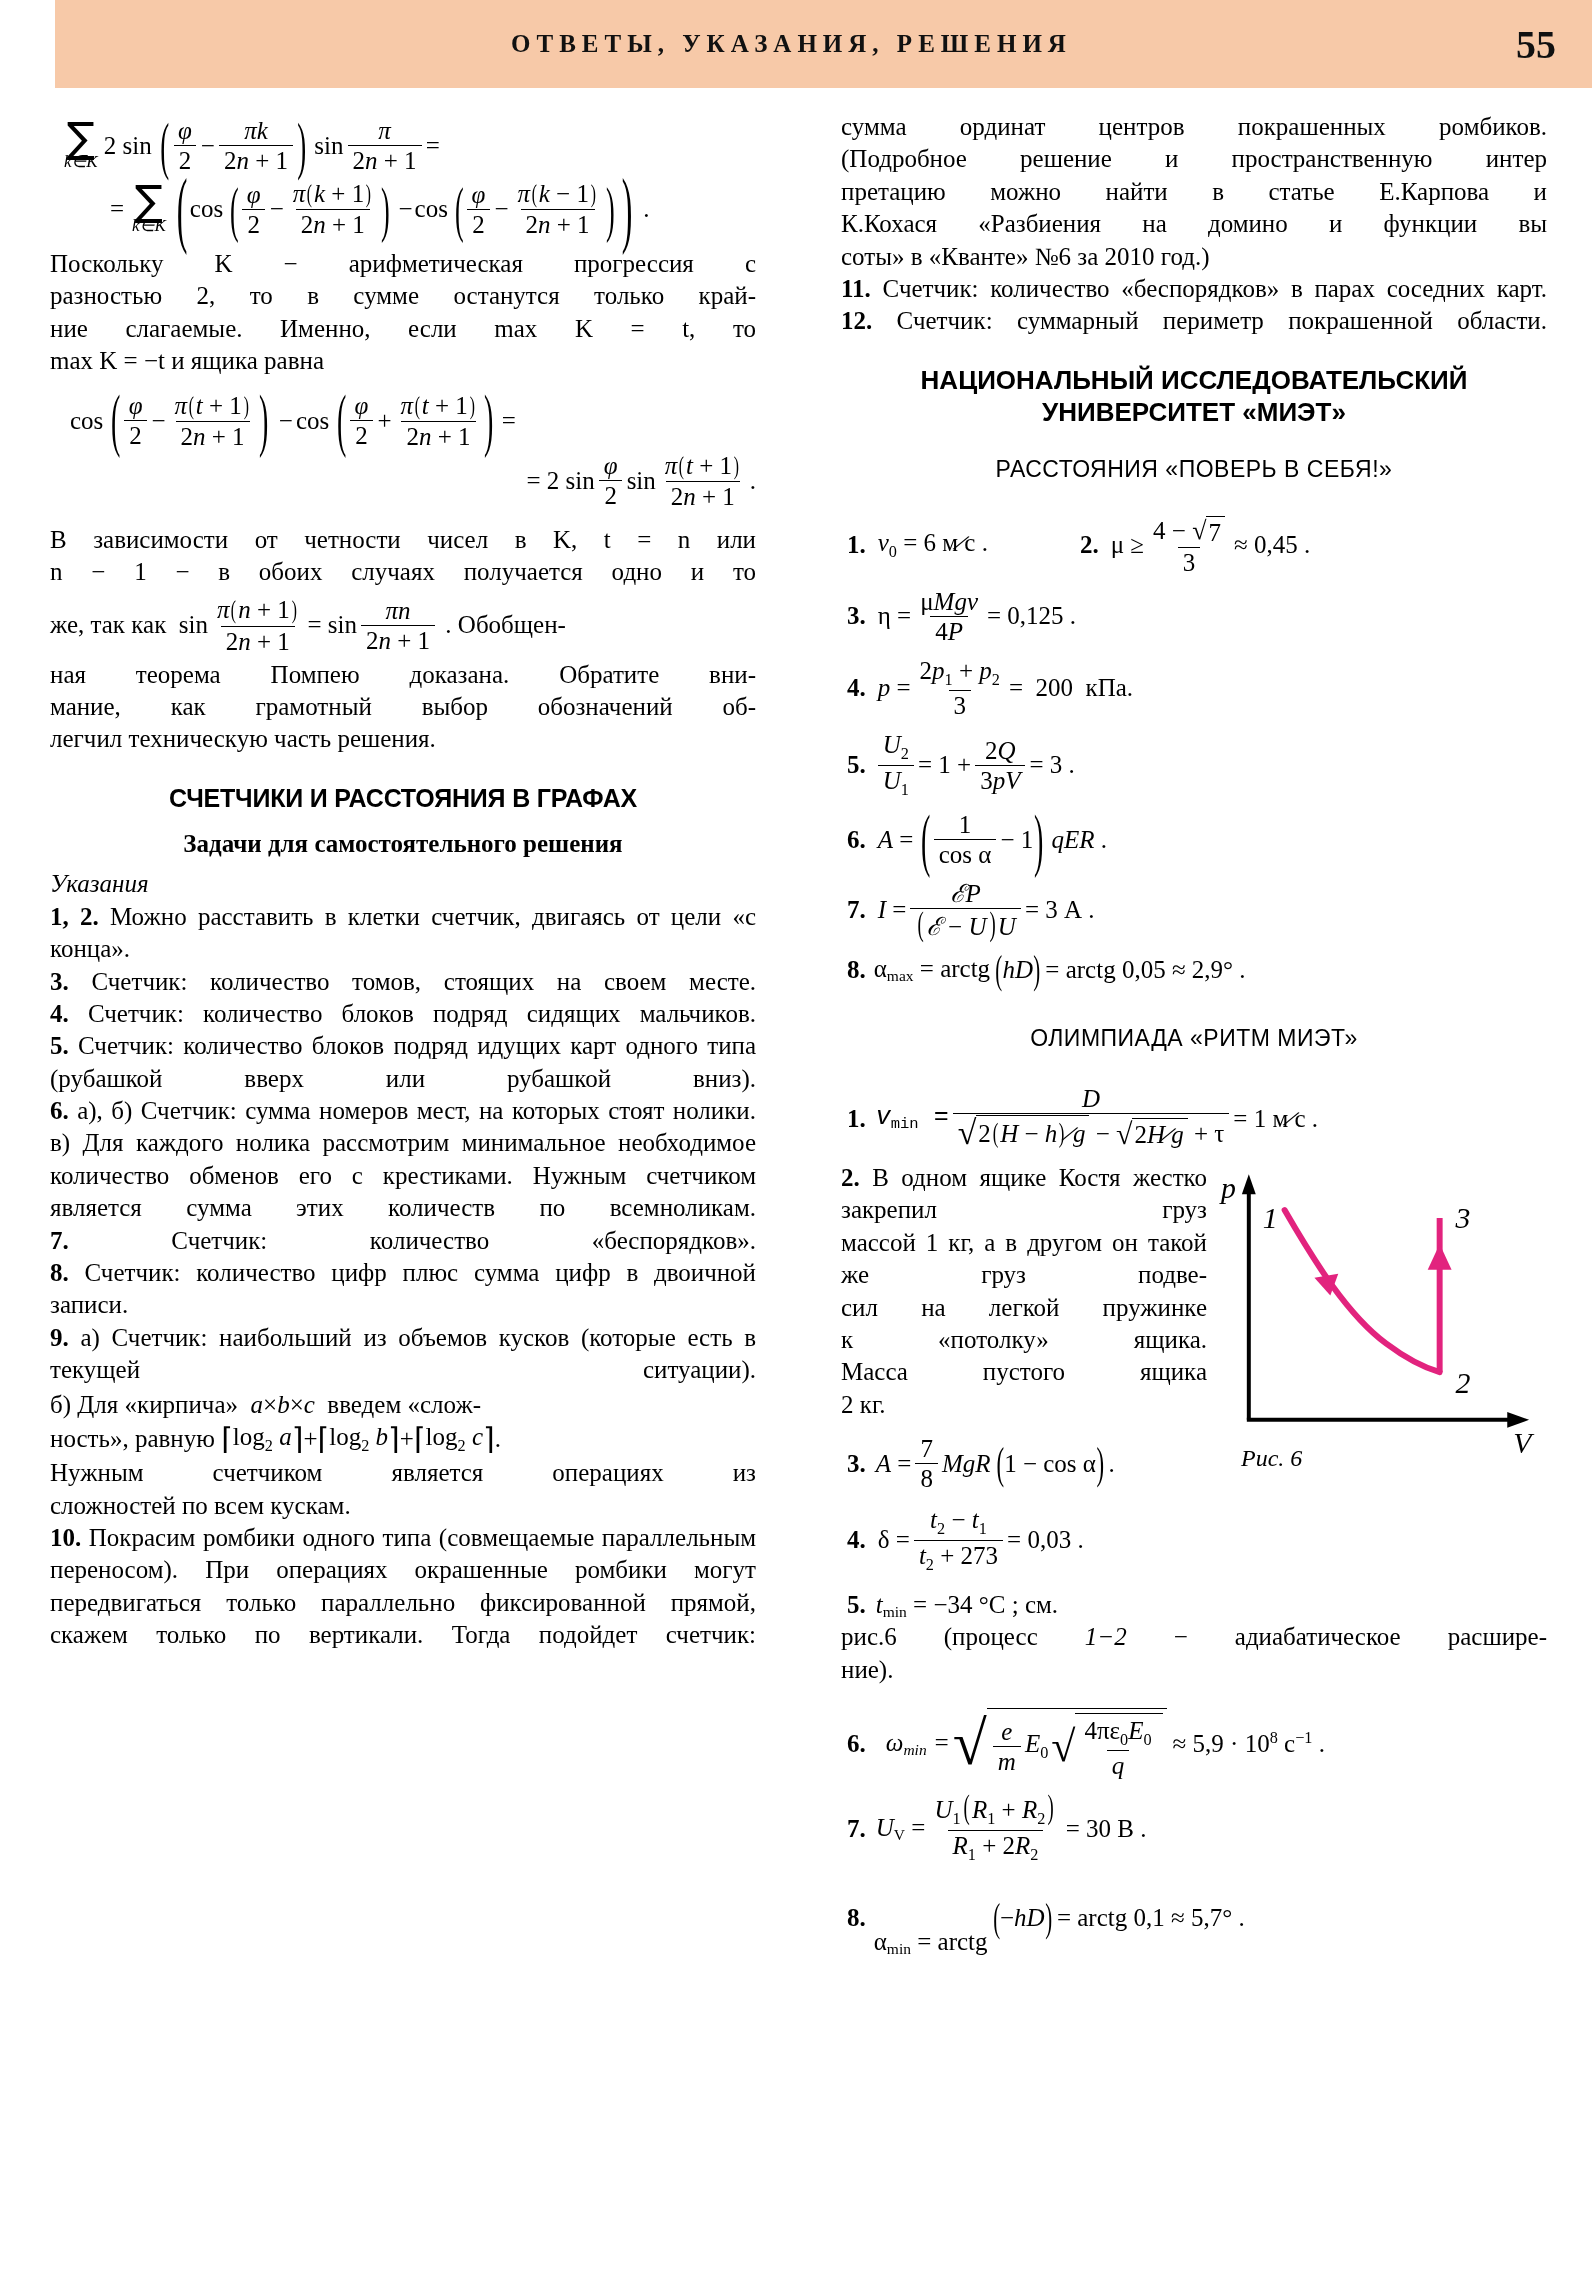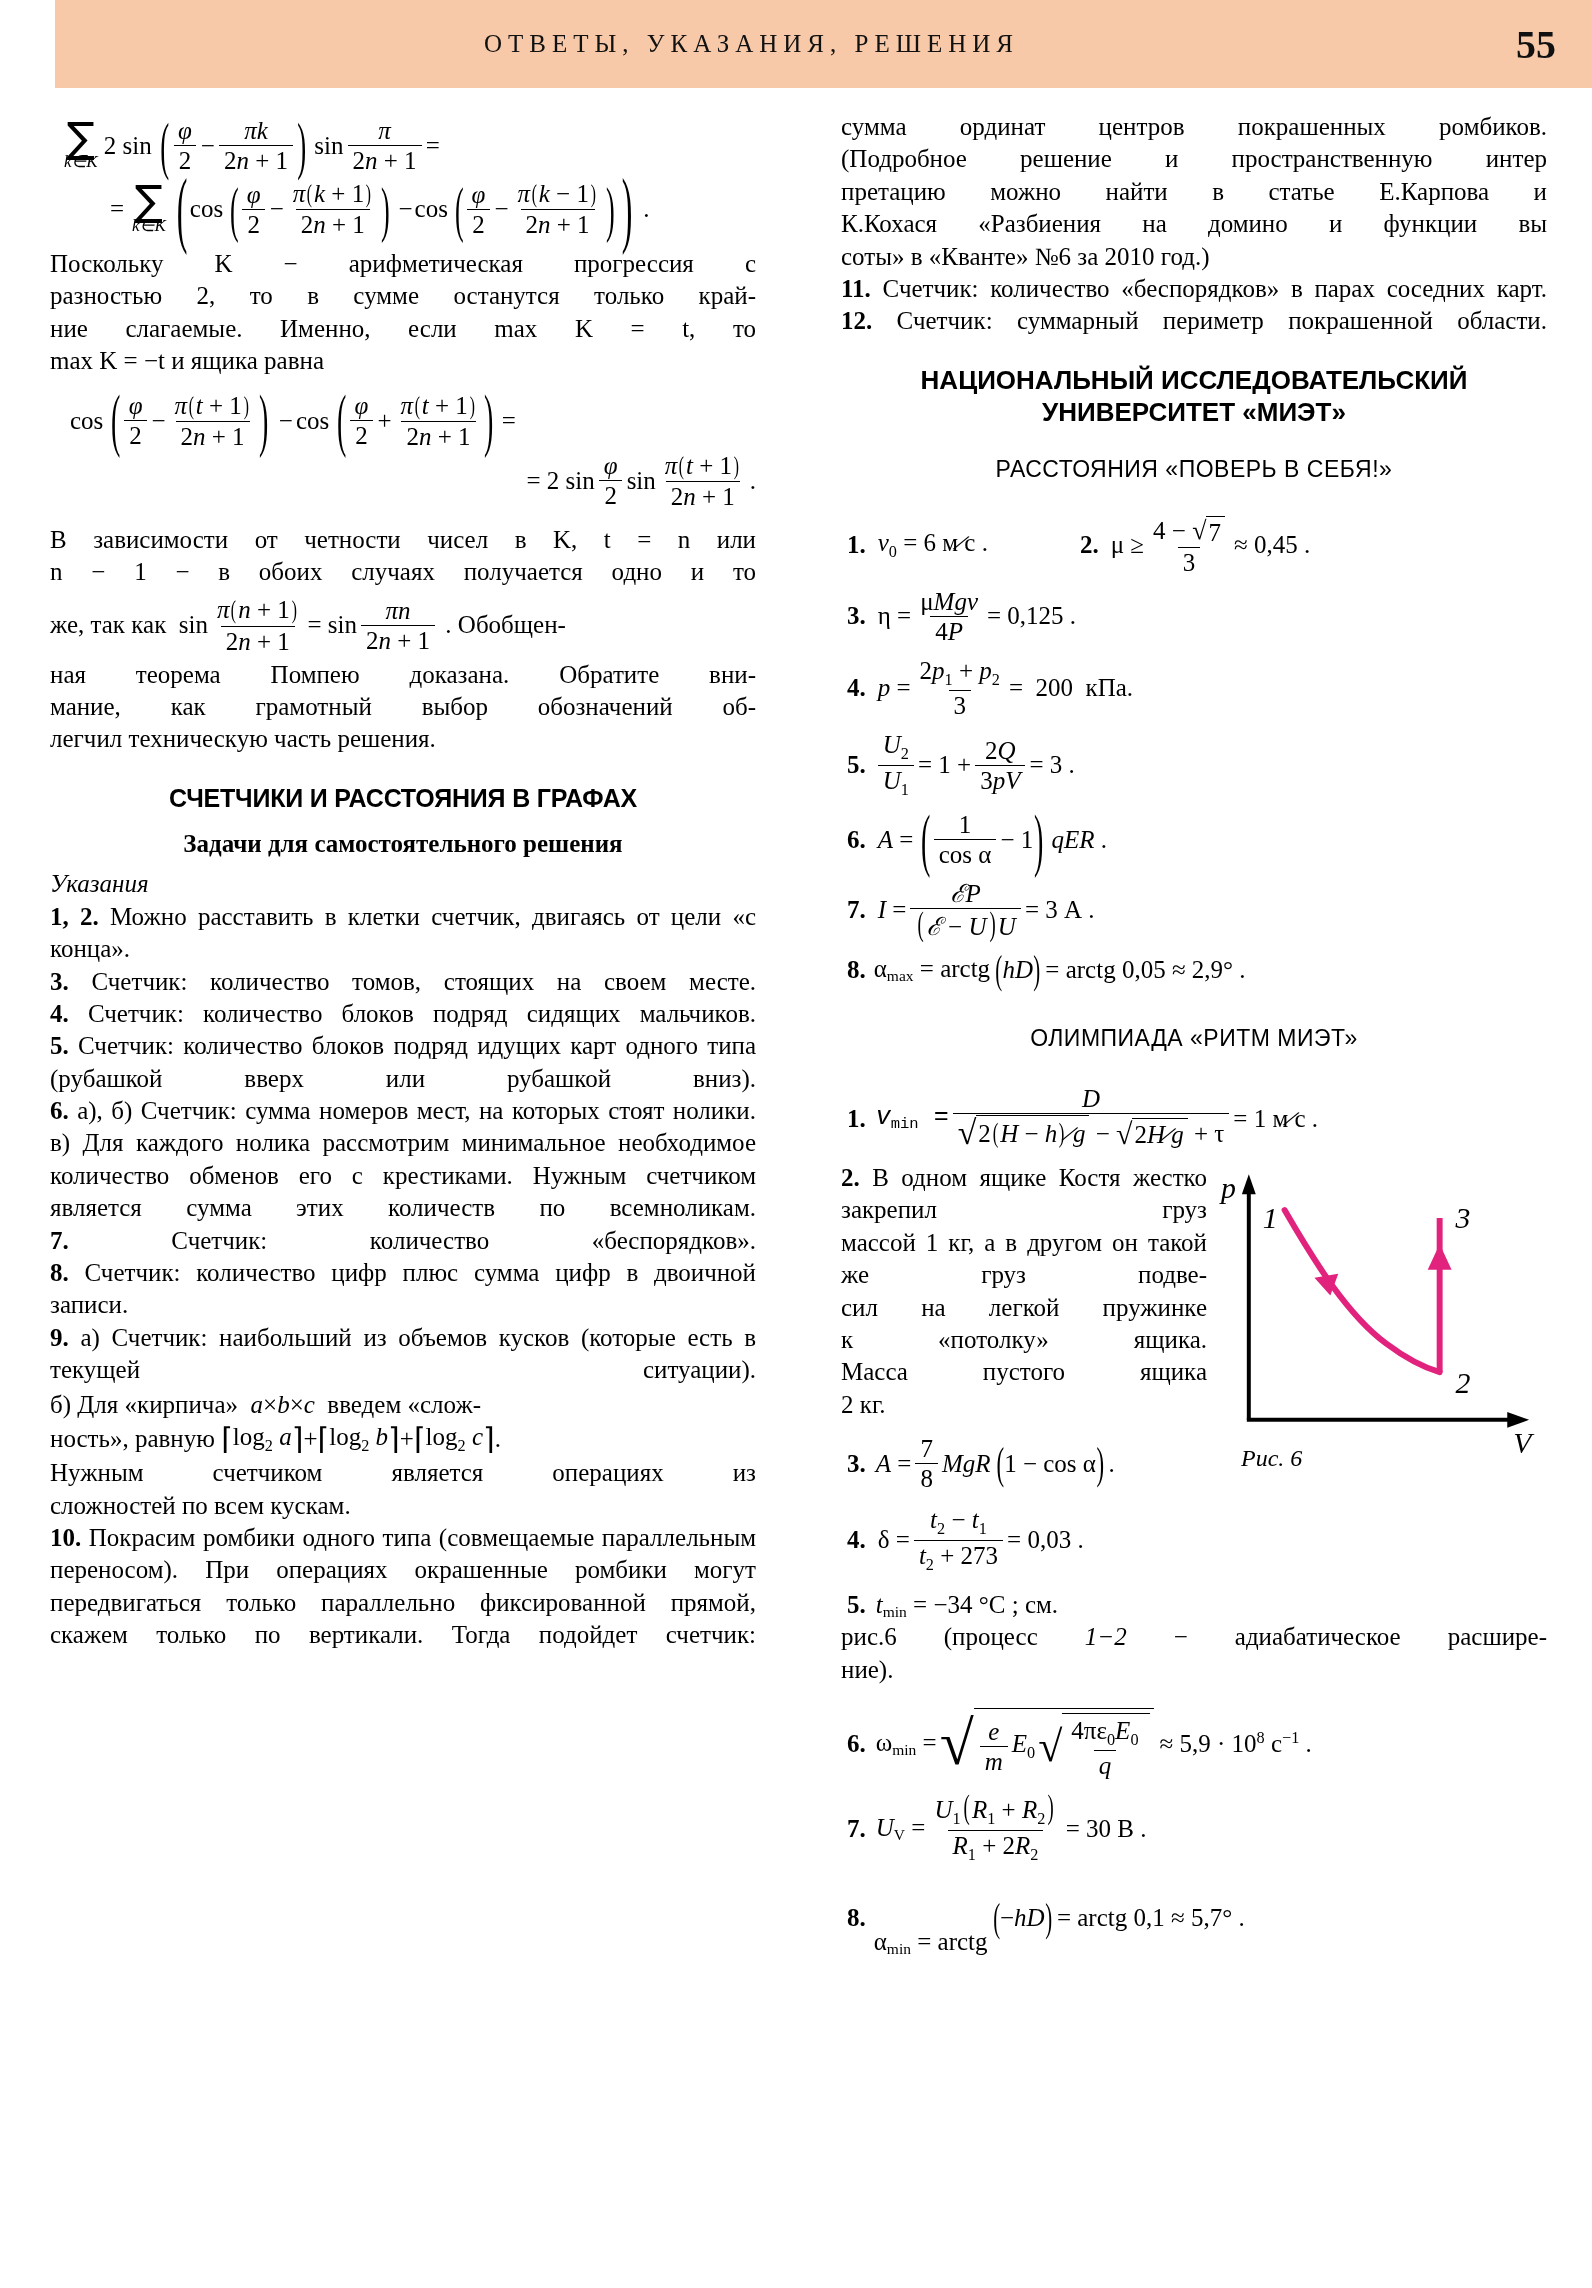--- a/index.html
+++ b/index.html
@@ -13,22 +13,23 @@
   }
   
   .page-header{
     position:absolute;left:55px;top:0;width:1537px;height:88px;
     background:#f7c9a8;
   }
   .header-title{
     position:absolute;left:0;top:0;width:1393px;height:88px;
     display:flex;align-items:center;justify-content:center;
     font-family:"Liberation Serif", serif;
-    font-weight:normal;font-size:25px;letter-spacing:6px;
+    font-weight:bold;font-size:25px;letter-spacing:6px;
     color:#111;
+    padding-left:40px;
   }
   .header-pageno{
     position:absolute;right:36px;top:0;height:88px;
     display:flex;align-items:center;
     font-weight:bold;font-size:40px;color:#111;
   }
   
   .col{
     position:absolute;top:111px;width:706px;
     font-size:25px;line-height:1.295;
@@ -507,21 +508,21 @@
       <span style="margin-left:10px;"><i>t</i><span class="subm">min</span> = −34 °C ; см.</span>
     </span>
   </div>
   <div class="clear"></div>
   <p class="just">рис.6 (процесс <i>1−2</i> − адиабатическое расшире-</p>
   <p class="jl">ние).</p>
 
   <div class="eqline" style="margin:22px 0 14px 0;">
     <span class="mrow" style="margin-left:6px;">
       <b>6.</b>
-      <span style="margin-left:10px;">ω<span class="subm">min</span> =</span>
+      <span style="margin-left:20px;font-style:italic;">ω<span class="subm">min</span> =</span>
       <span class="sqrt" style="margin-left:3px;">
         <span class="rad" style="font-size:62px;line-height:0.7;">√</span>
         <span class="bar" style="padding-top:4px;">
           <span class="mrow">
             <span class="frac">
                 <span class="num"><i>e</i></span>
                 <span class="den"><i>m</i></span>
               </span>
             <span><i>E</i><span class="sub">0</span></span>
             <span class="sqrt" style="margin-left:3px;">

